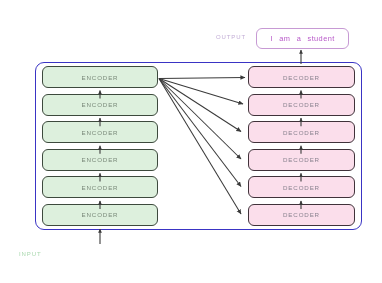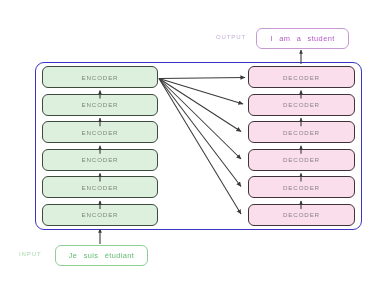--- a/index.html
+++ b/index.html
@@ -180,25 +180,20 @@
     </div>
     <div class="block decoder-block">
       <span>DECODER</span>
     </div>
     <div class="block decoder-block">
       <span>DECODER</span>
     </div>
   </div>
 
   <div class="io-label input-label">INPUT</div>
-  <div class="chip input-chip">
-    <span class="tok">Je</span>
-    <span class="tok">suis</span>
-    <span class="tok">étudiant</span>
-  </div>
 
   <div class="io-label output-label">OUTPUT</div>
   <div class="chip output-chip">
     <span class="tok">I</span>
     <span class="tok">am</span>
     <span class="tok">a</span>
     <span class="tok">student</span>
   </div>
 
   <svg id="arrow-layer" viewBox="0 0 382 283">

